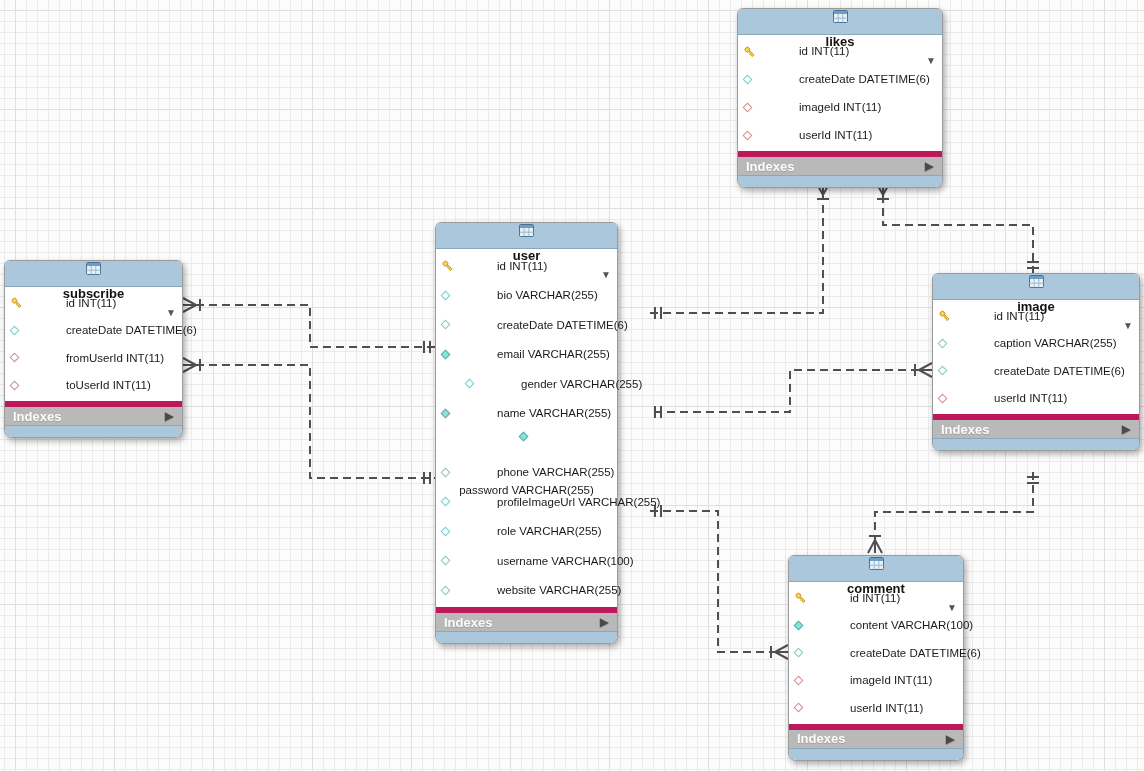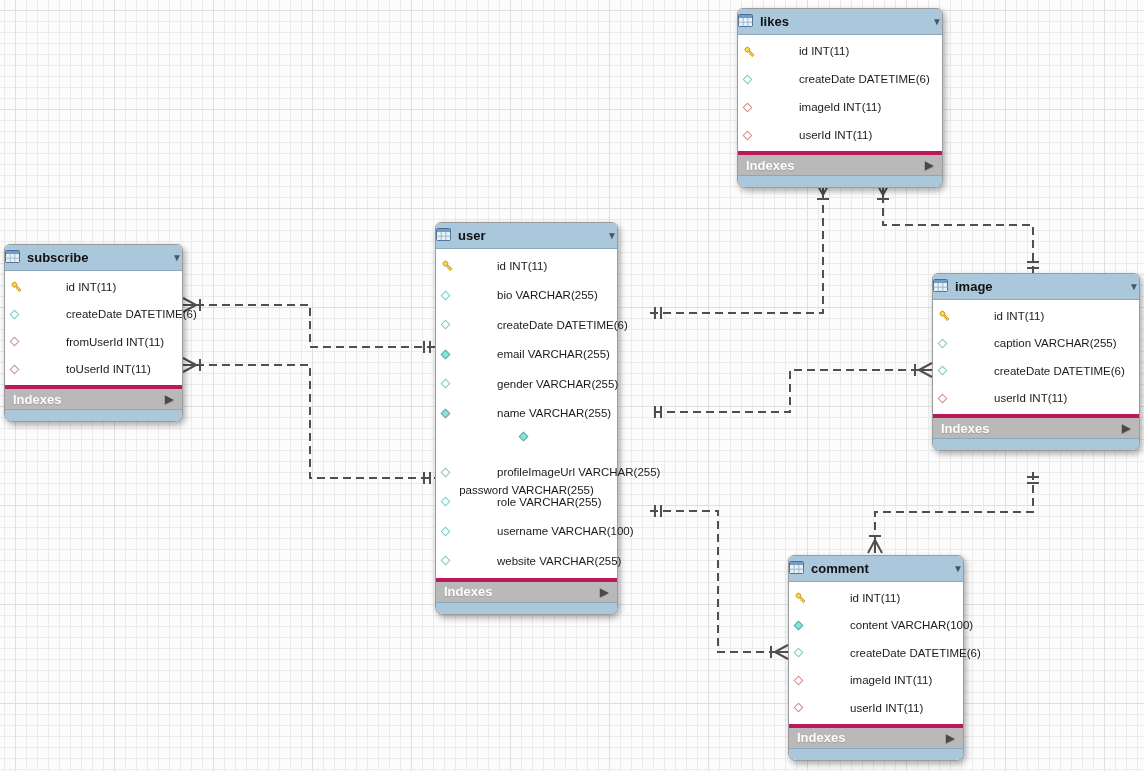--- a/index.html
+++ b/index.html
@@ -20,36 +20,37 @@
       linear-gradient(90deg, var(--grid-minor) 1px, transparent 1px);
     background-size:99px 99px,99px 99px,11px 11px,11px 11px;
     background-position:15px 10px,15px 10px,4px -1px,4px -1px;
   }
   #connector-layer{position:absolute;left:0;top:0;width:1144px;height:771px;}
   .db-table{
     position:absolute;background:#fff;border:1px solid var(--table-border);
     border-radius:6px 6px 8px 8px;box-shadow:2px 3px 6px rgba(0,0,0,.33);
   }
   .tbl-header{
-    height:26px;display:flex;align-items:center;gap:7px;padding:0 0;
+    height:26px;display:flex;align-items:center;gap:7px;padding:0 6px;
     background:var(--header-blue);border-bottom:1px solid var(--header-border);
     border-radius:5px 5px 0 0;
+    flex-direction:column;
   }
   .tbl-title{font-size:13px;font-weight:bold;color:#111;}
   .hdr-arrow{margin-left:auto;font-size:10px;color:#47565f;line-height:1;}
   .tbl-rows{padding:2px 0;}
   .tbl-row{display:flex;align-items:center;padding:0 5px;font-size:11.5px;color:#1a1a1a;white-space:nowrap;gap:40px;}
   .icon-cell{width:16px;flex:0 0 16px;display:flex;align-items:center;justify-content:flex-start;}
   .dm{width:7px;height:7px;transform:rotate(45deg);margin-left:1px;}
   .dm.diamond-teal-open{border:1.5px solid var(--teal);background:#fff;}
   .dm.diamond-teal-filled{border:1px solid #7e9e9e;background:var(--teal-fill);}
   .dm.diamond-red-open{border:1.5px solid var(--red);background:#fff;}
   .keywrap{display:flex;transform:rotate(45deg);}
   .indexes-bar{
-    height:24px;background:var(--indexes-bg);border-top:4px solid #be185d;
+    height:24px;background:var(--indexes-bg);border-top:6px solid #be185d;
     display:flex;align-items:center;padding:0 8px;
     color:var(--indexes-text);font-size:13px;font-weight:bold;
     text-shadow:0 1px 1px rgba(0,0,0,.15);
   }
   .idx-arrow{margin-left:auto;color:#4a4a4a;font-size:12px;line-height:1;}
   .tbl-footer{height:12px;background:var(--header-blue);border-top:1px solid var(--header-border);border-radius:0 0 7px 7px;}
 </style>
 </head>
 <body>
 
@@ -136,21 +137,21 @@
             </span>
             <span>userId INT(11)</span>
           </div>
         </div>
         <div class="indexes-bar">
           <span>Indexes</span>
           <span class="idx-arrow">▶</span>
         </div>
         <div class="tbl-footer"></div>
       </div>
-      <div class="db-table" style="left: 4px; top: 244px; width: 179px;">
+      <div class="db-table" style="left: 4px; top: 260px; width: 179px;">
         <div class="tbl-header">
           <span><svg width="15" height="13" viewBox="0 0 15 13">
               <rect x="0.5" y="0.5" width="14" height="12" rx="1" fill="#e8f1f8" stroke="#4a6f96"></rect>
               <rect x="1" y="1" width="13" height="3" fill="#6f9dc4"></rect>
               <line x1="5.2" y1="4" x2="5.2" y2="12.5" stroke="#9db8cc"></line>
               <line x1="9.8" y1="4" x2="9.8" y2="12.5" stroke="#9db8cc"></line>
               <line x1="0.5" y1="8.2" x2="14.5" y2="8.2" stroke="#9db8cc"></line>
             </svg></span>
           <span class="tbl-title">subscribe</span>
           <span class="hdr-arrow">▼</span>
@@ -231,37 +232,43 @@
               <span class="dm diamond-teal-open"></span>
             </span>
             <span>createDate DATETIME(6)</span>
           </div>
           <div class="tbl-row" style="height: 29.5px;">
             <span class="icon-cell">
               <span class="dm diamond-teal-filled"></span>
             </span>
             <span>email VARCHAR(255)</span>
           </div>
-          <div class="tbl-row" style="height: 29.5px;">
+          <div class="tbl-row" style="height: 29.5px; margin-left: 24px;">
             <span class="icon-cell">
               <span class="dm diamond-teal-open"></span>
             </span>
             <span>gender VARCHAR(255)</span>
           </div>
           <div class="tbl-row" style="height: 29.5px;">
             <span class="icon-cell">
               <span class="dm diamond-teal-filled"></span>
             </span>
             <span>name VARCHAR(255)</span>
           </div>
           <div class="tbl-row" style="height: 29.5px; flex-direction: column;">
             <span class="icon-cell">
               <span class="dm diamond-teal-filled"></span>
             </span>
             <span>password VARCHAR(255)</span>
+          </div>
+          <div class="tbl-row" style="height: 29.5px;">
+            <span class="icon-cell">
+              <span class="dm diamond-teal-open"></span>
+            </span>
+            <span>phone VARCHAR(255)</span>
           </div>
           <div class="tbl-row" style="height: 29.5px;">
             <span class="icon-cell">
               <span class="dm diamond-teal-open"></span>
             </span>
             <span>profileImageUrl VARCHAR(255)</span>
           </div>
           <div class="tbl-row" style="height: 29.5px;">
             <span class="icon-cell">
               <span class="dm diamond-teal-open"></span>

